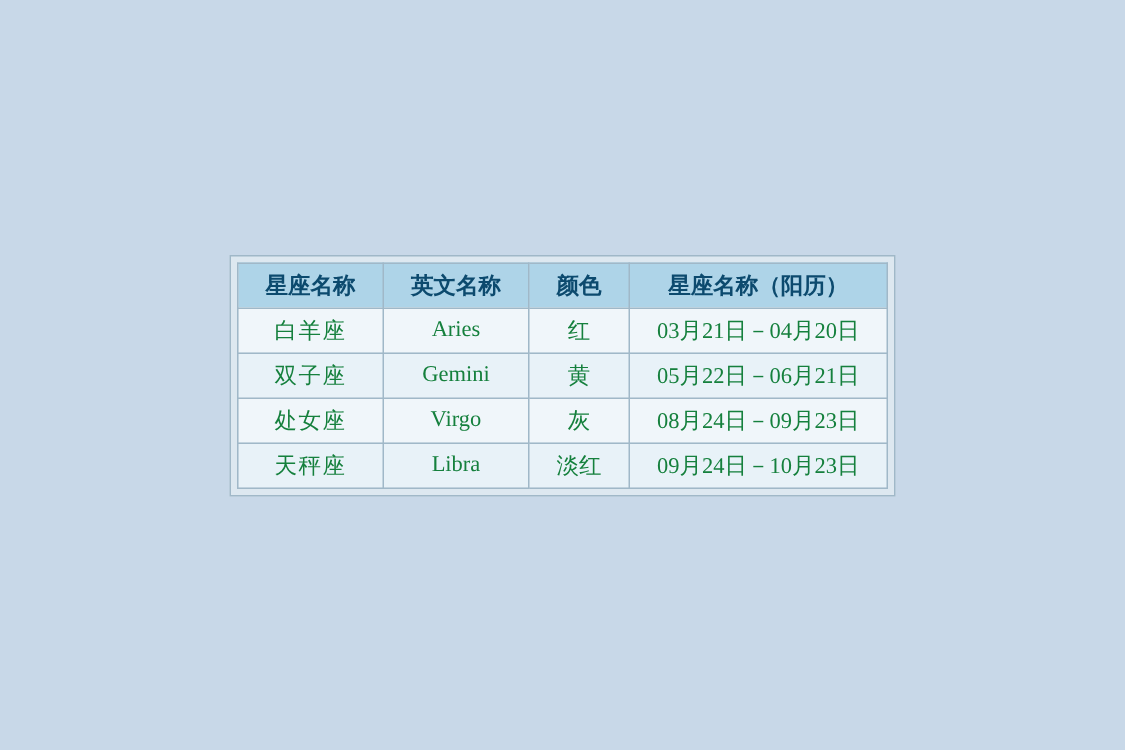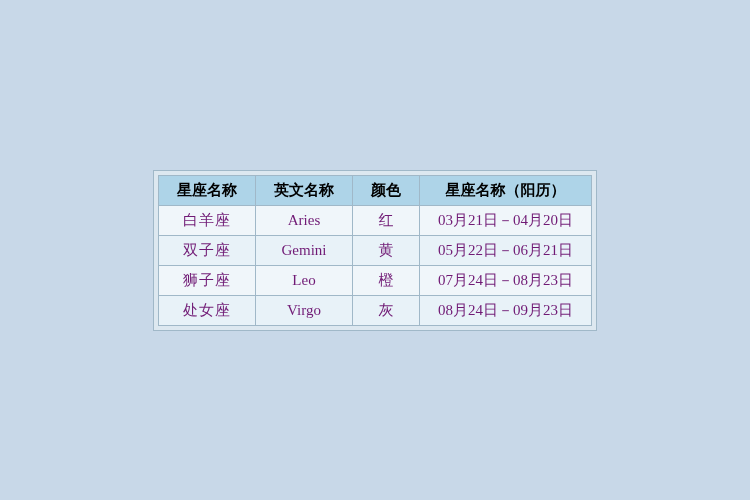--- a/index.html
+++ b/index.html
@@ -18,27 +18,27 @@
       padding: 4px;
     }
     table {
       border-collapse: collapse;
       font-size: 15px;
     }
     th, td {
       border: 1px solid #a0b8c8;
       padding: 5px 18px;
       text-align: center;
-      color: #701a75;
+      color: #15803d;
       white-space: nowrap;
     }
     thead tr th {
       background-color: #aed4e8;
       font-weight: bold;
-      color: #000000;
+      color: #0c4a6e;
     }
     tbody tr {
       background-color: #f0f6fa;
     }
     tbody tr:nth-child(even) {
       background-color: #e8f2f8;
     }
     td:first-child {
       font-size: 15px;
       letter-spacing: 1px;
@@ -64,26 +64,26 @@
           <td>红</td>
           <td>03月21日－04月20日</td>
         </tr>
         <tr>
           <td>双子座</td>
           <td>Gemini</td>
           <td>黄</td>
           <td>05月22日－06月21日</td>
         </tr>
         <tr>
-          <td>狮子座</td>
-          <td>Leo</td>
-          <td>橙</td>
-          <td>07月24日－08月23日</td>
-        </tr>
-        <tr>
           <td>处女座</td>
           <td>Virgo</td>
           <td>灰</td>
           <td>08月24日－09月23日</td>
+        </tr>
+        <tr>
+          <td>天秤座</td>
+          <td>Libra</td>
+          <td>淡红</td>
+          <td>09月24日－10月23日</td>
         </tr>
       </tbody>
   </table>
 </div>
 
 </body></html>

